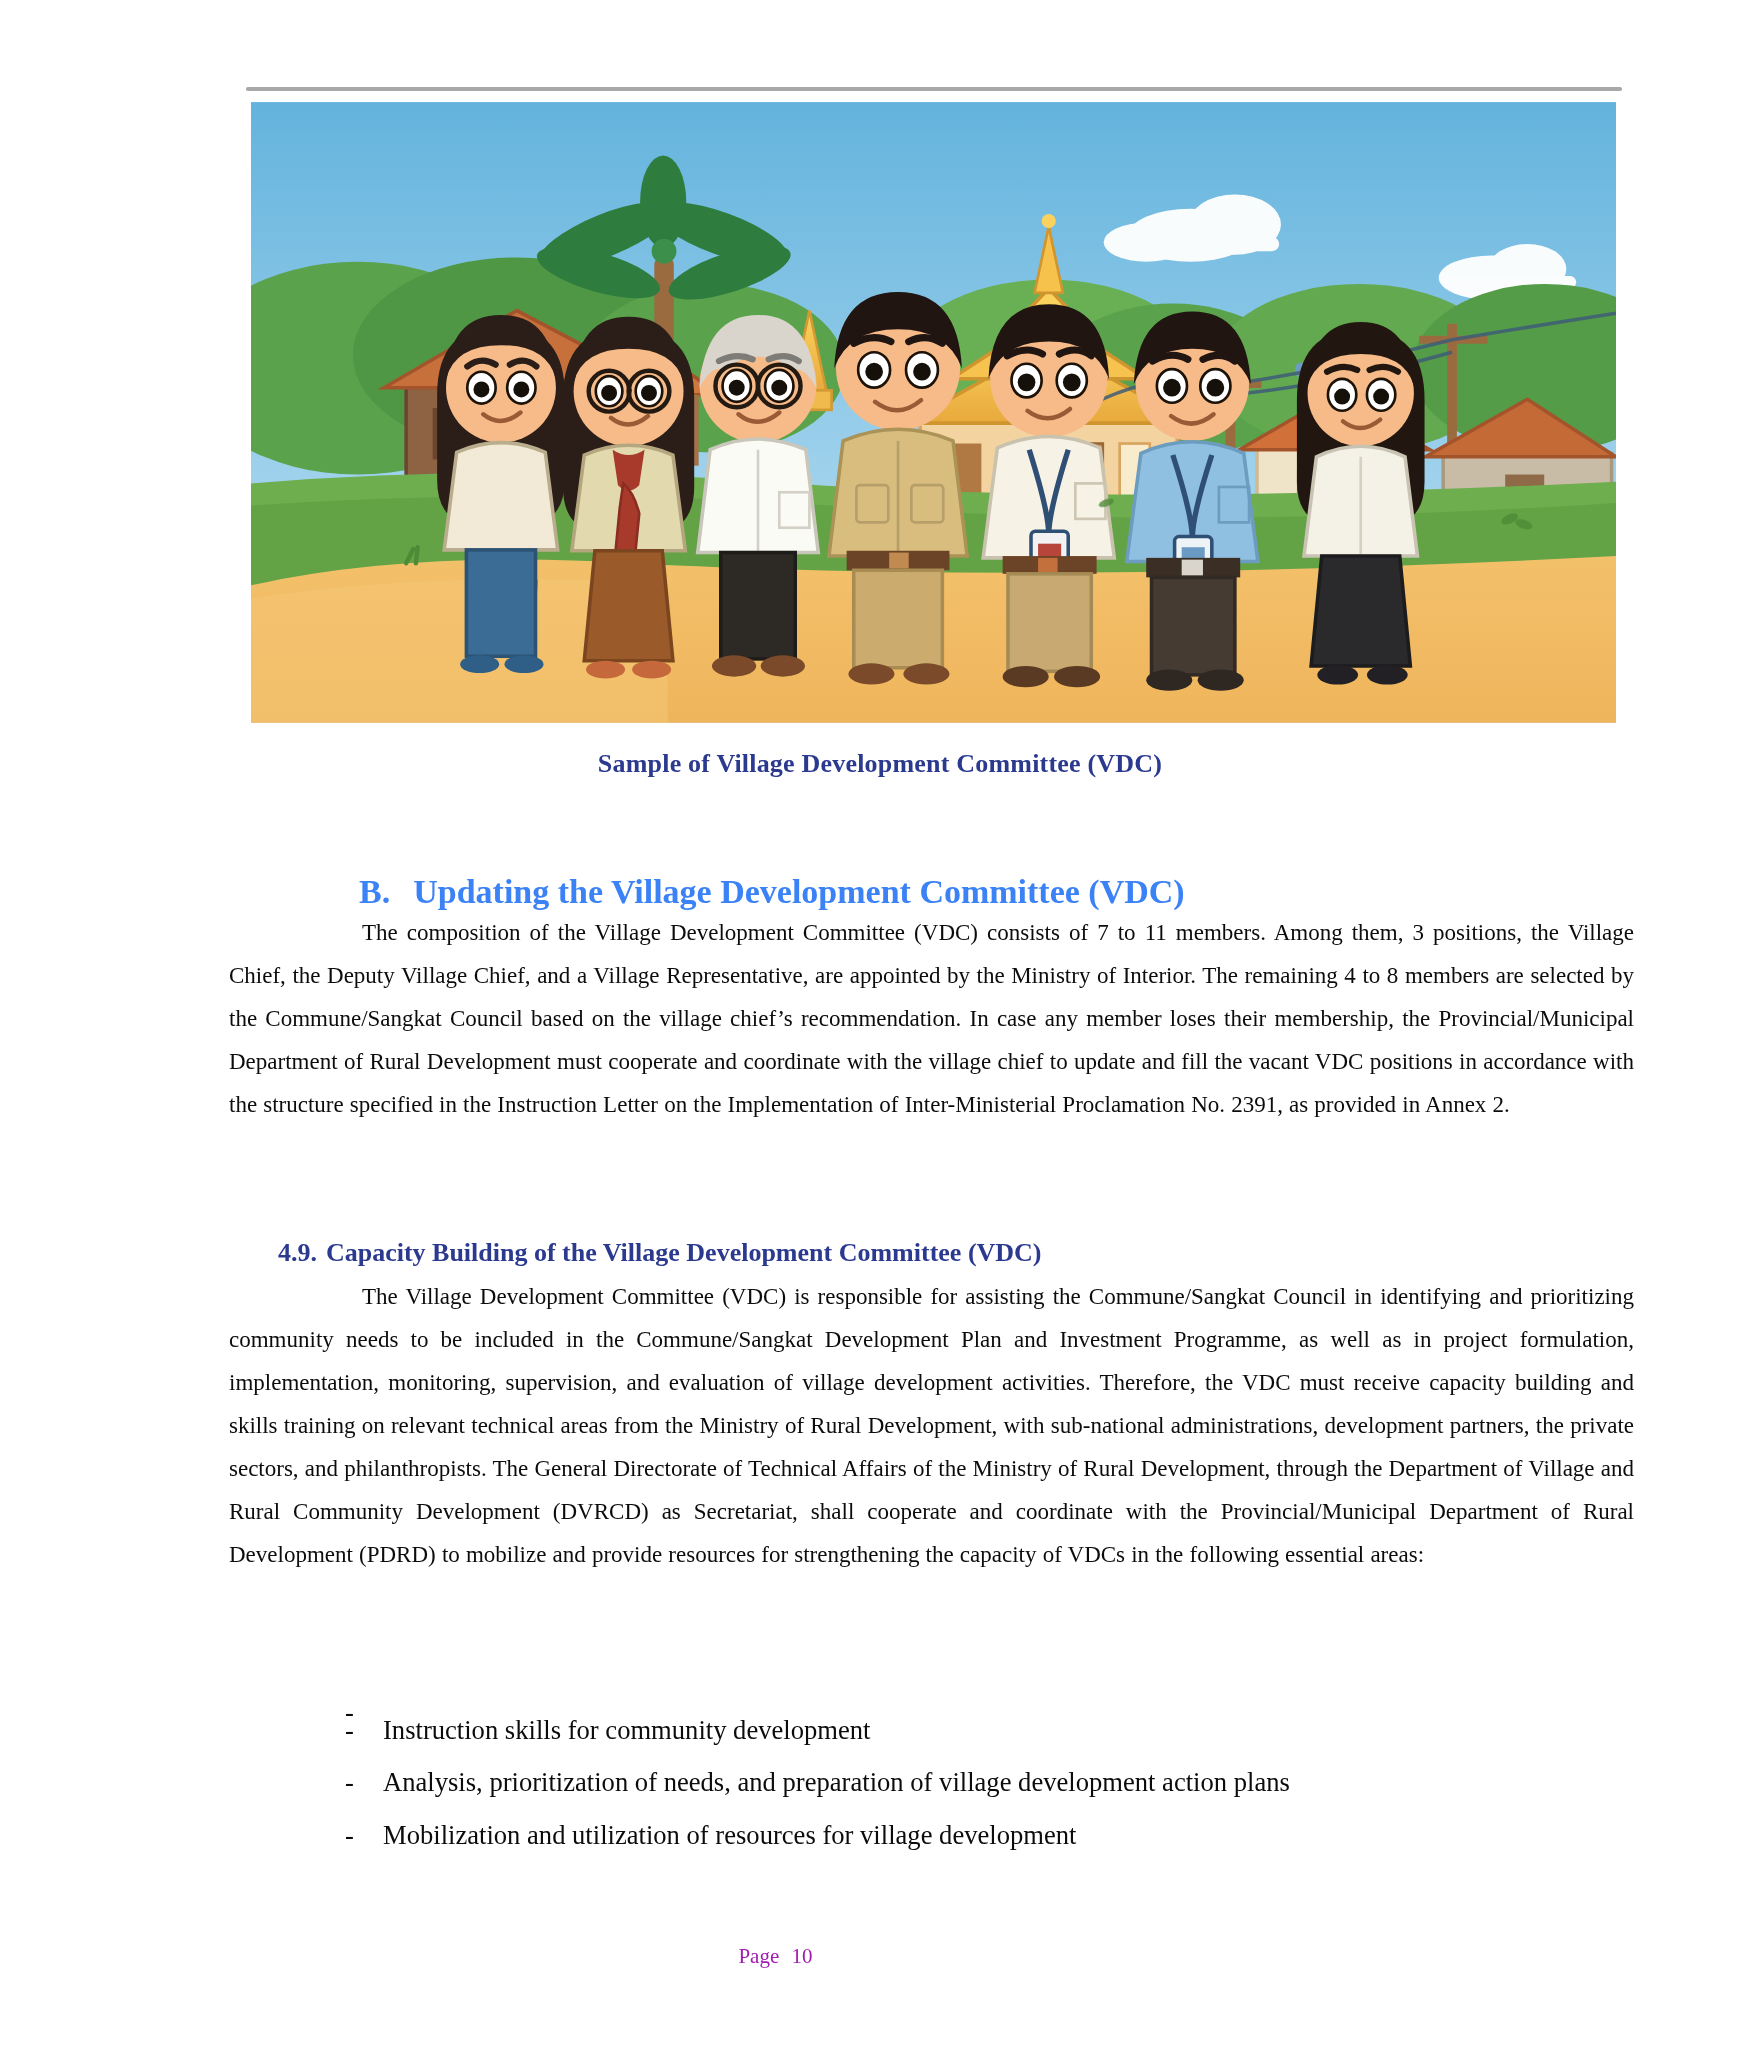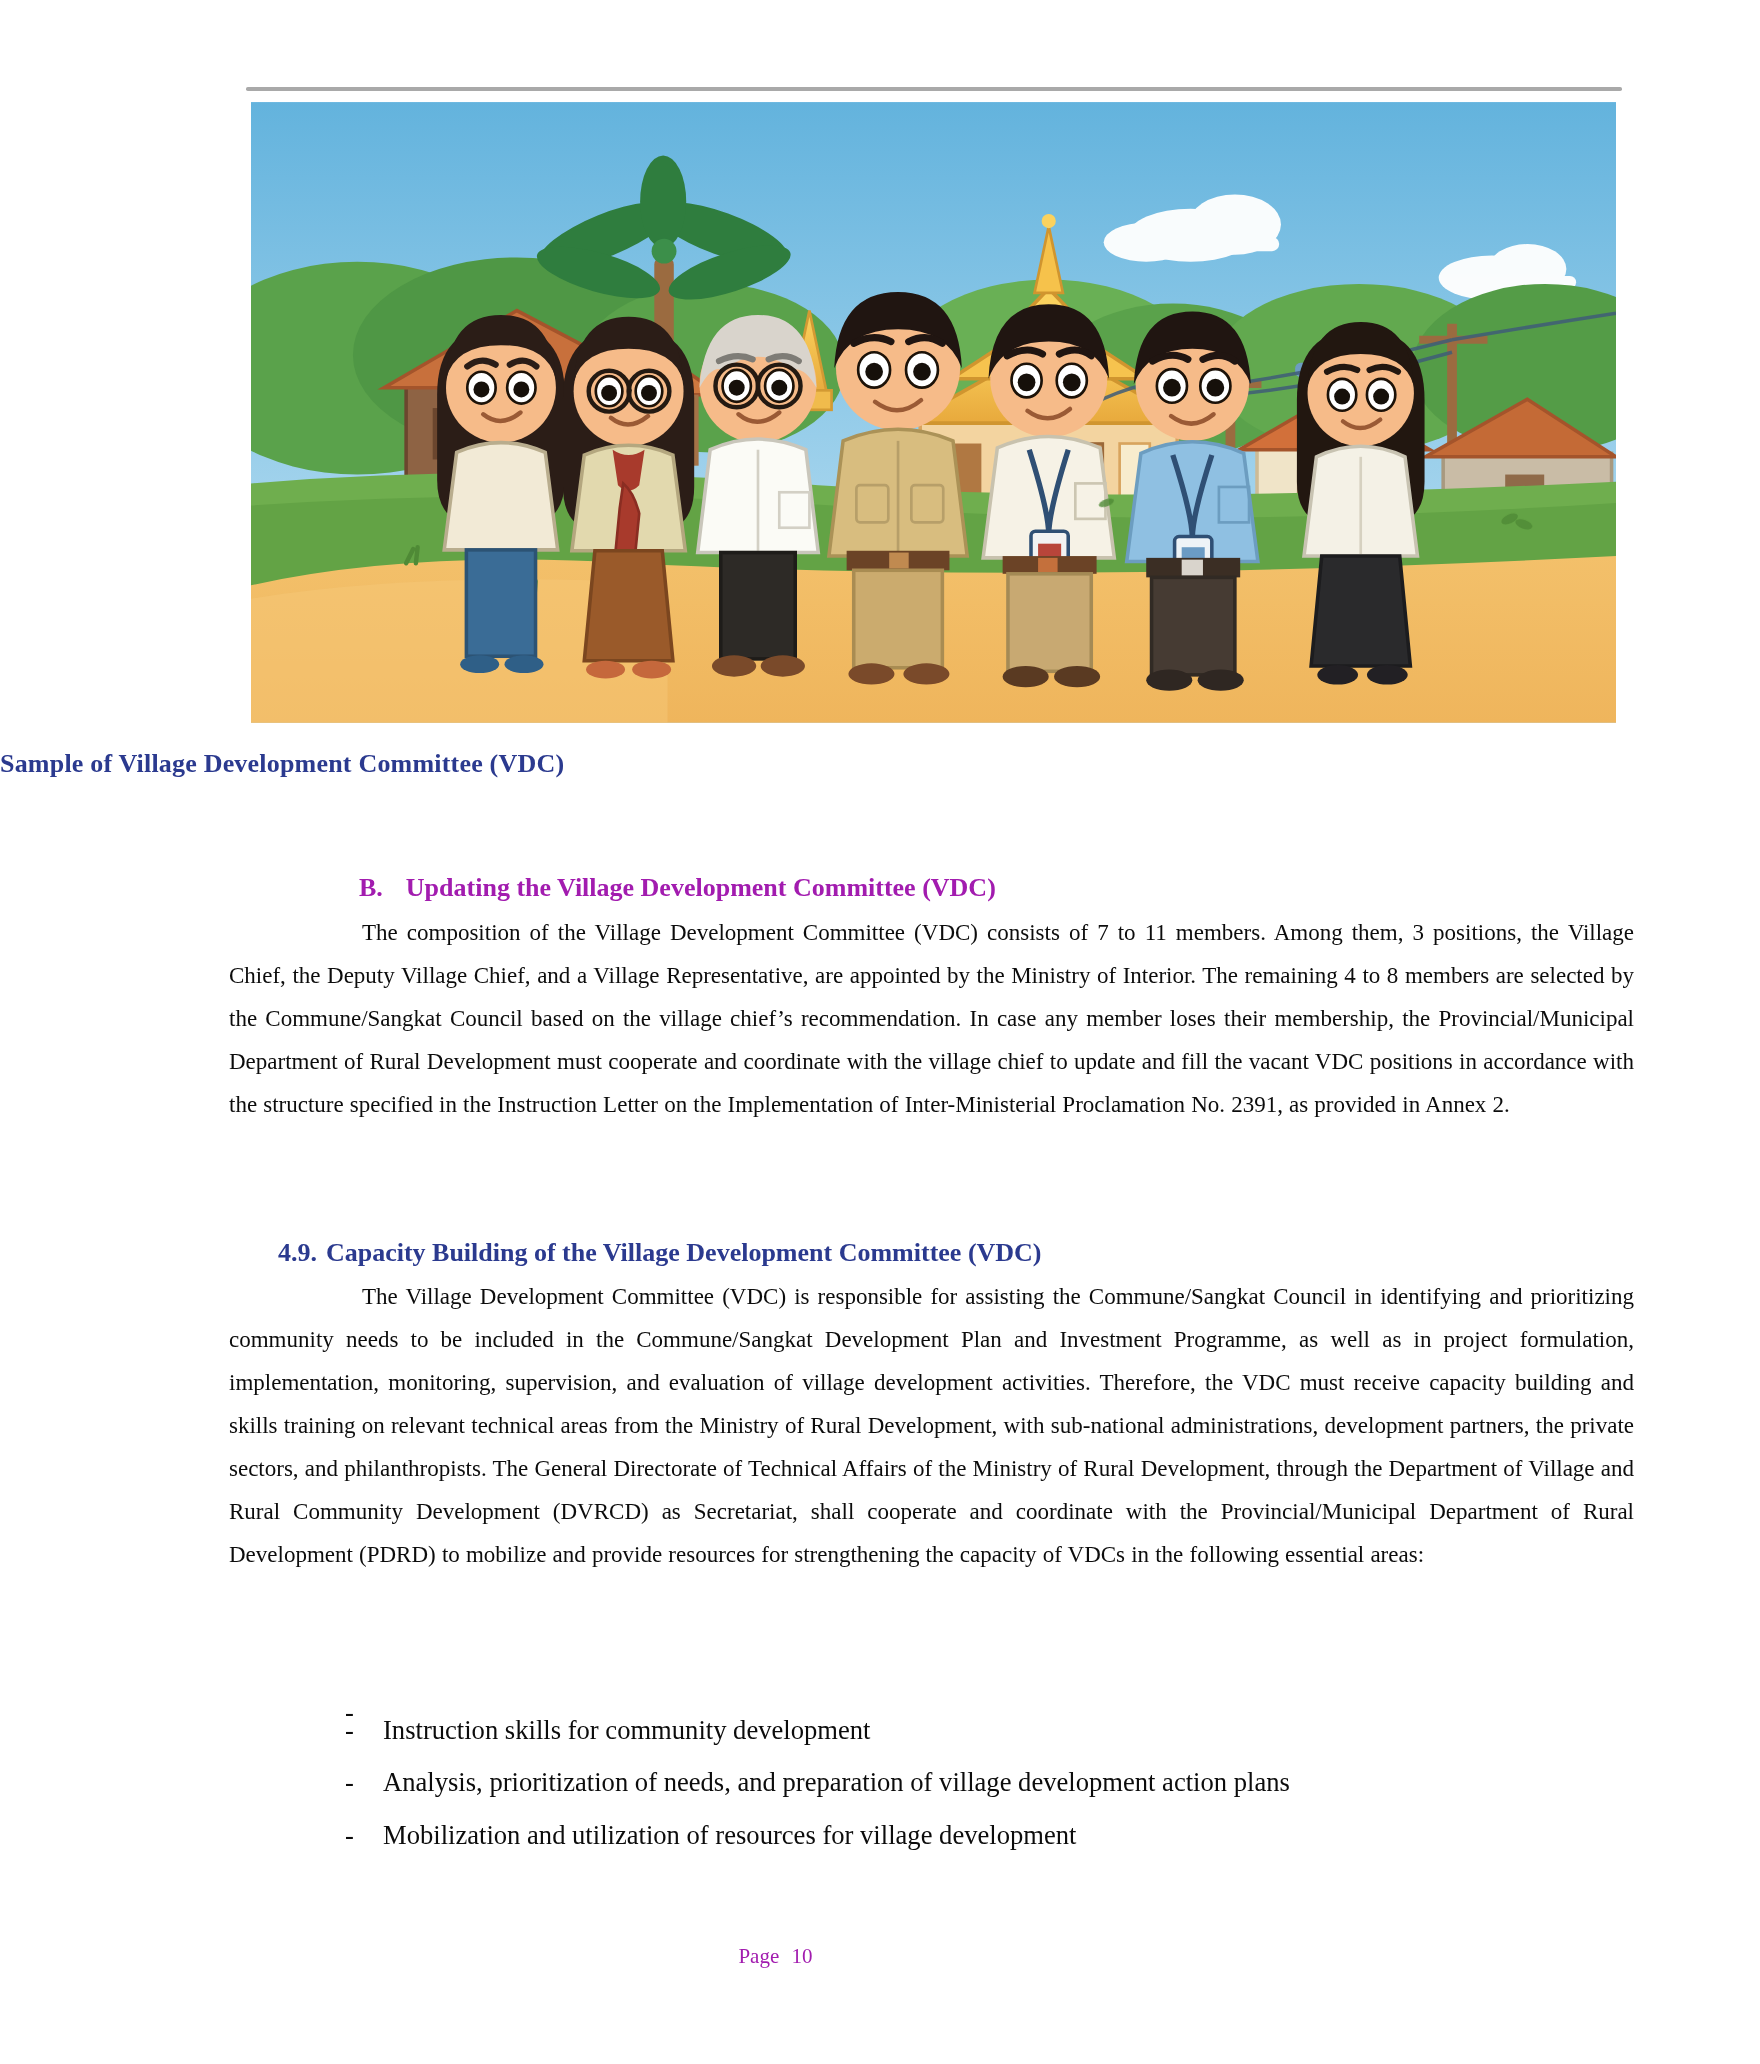--- a/index.html
+++ b/index.html
@@ -46,35 +46,35 @@
     position: relative;
     background: #8ec8ea;
   }
   .figure-frame svg { display: block; }
 
   .figure-caption {
     position: absolute;
     left: 0;
     top: 749px;
     width: 1760px;
-    text-align: left;
+    text-align: center;
     font-weight: bold;
     font-size: 26px;
     letter-spacing: 0.2px;
     color: #2b3a8f;
     font-family: "Liberation Serif", "DejaVu Serif", serif;
   }
 
   .heading-b {
     position: absolute;
     left: 359px;
     top: 873px;
     font-weight: bold;
-    font-size: 26px;
-    color: #a21caf;
+    font-size: 34px;
+    color: #3b82f6;
     white-space: nowrap;
   }
   .heading-b .lbl { margin-right: 23px; }
 
   .heading-35 {
     position: absolute;
     left: 278px;
     top: 1238px;
     font-weight: bold;
     font-size: 26px;

